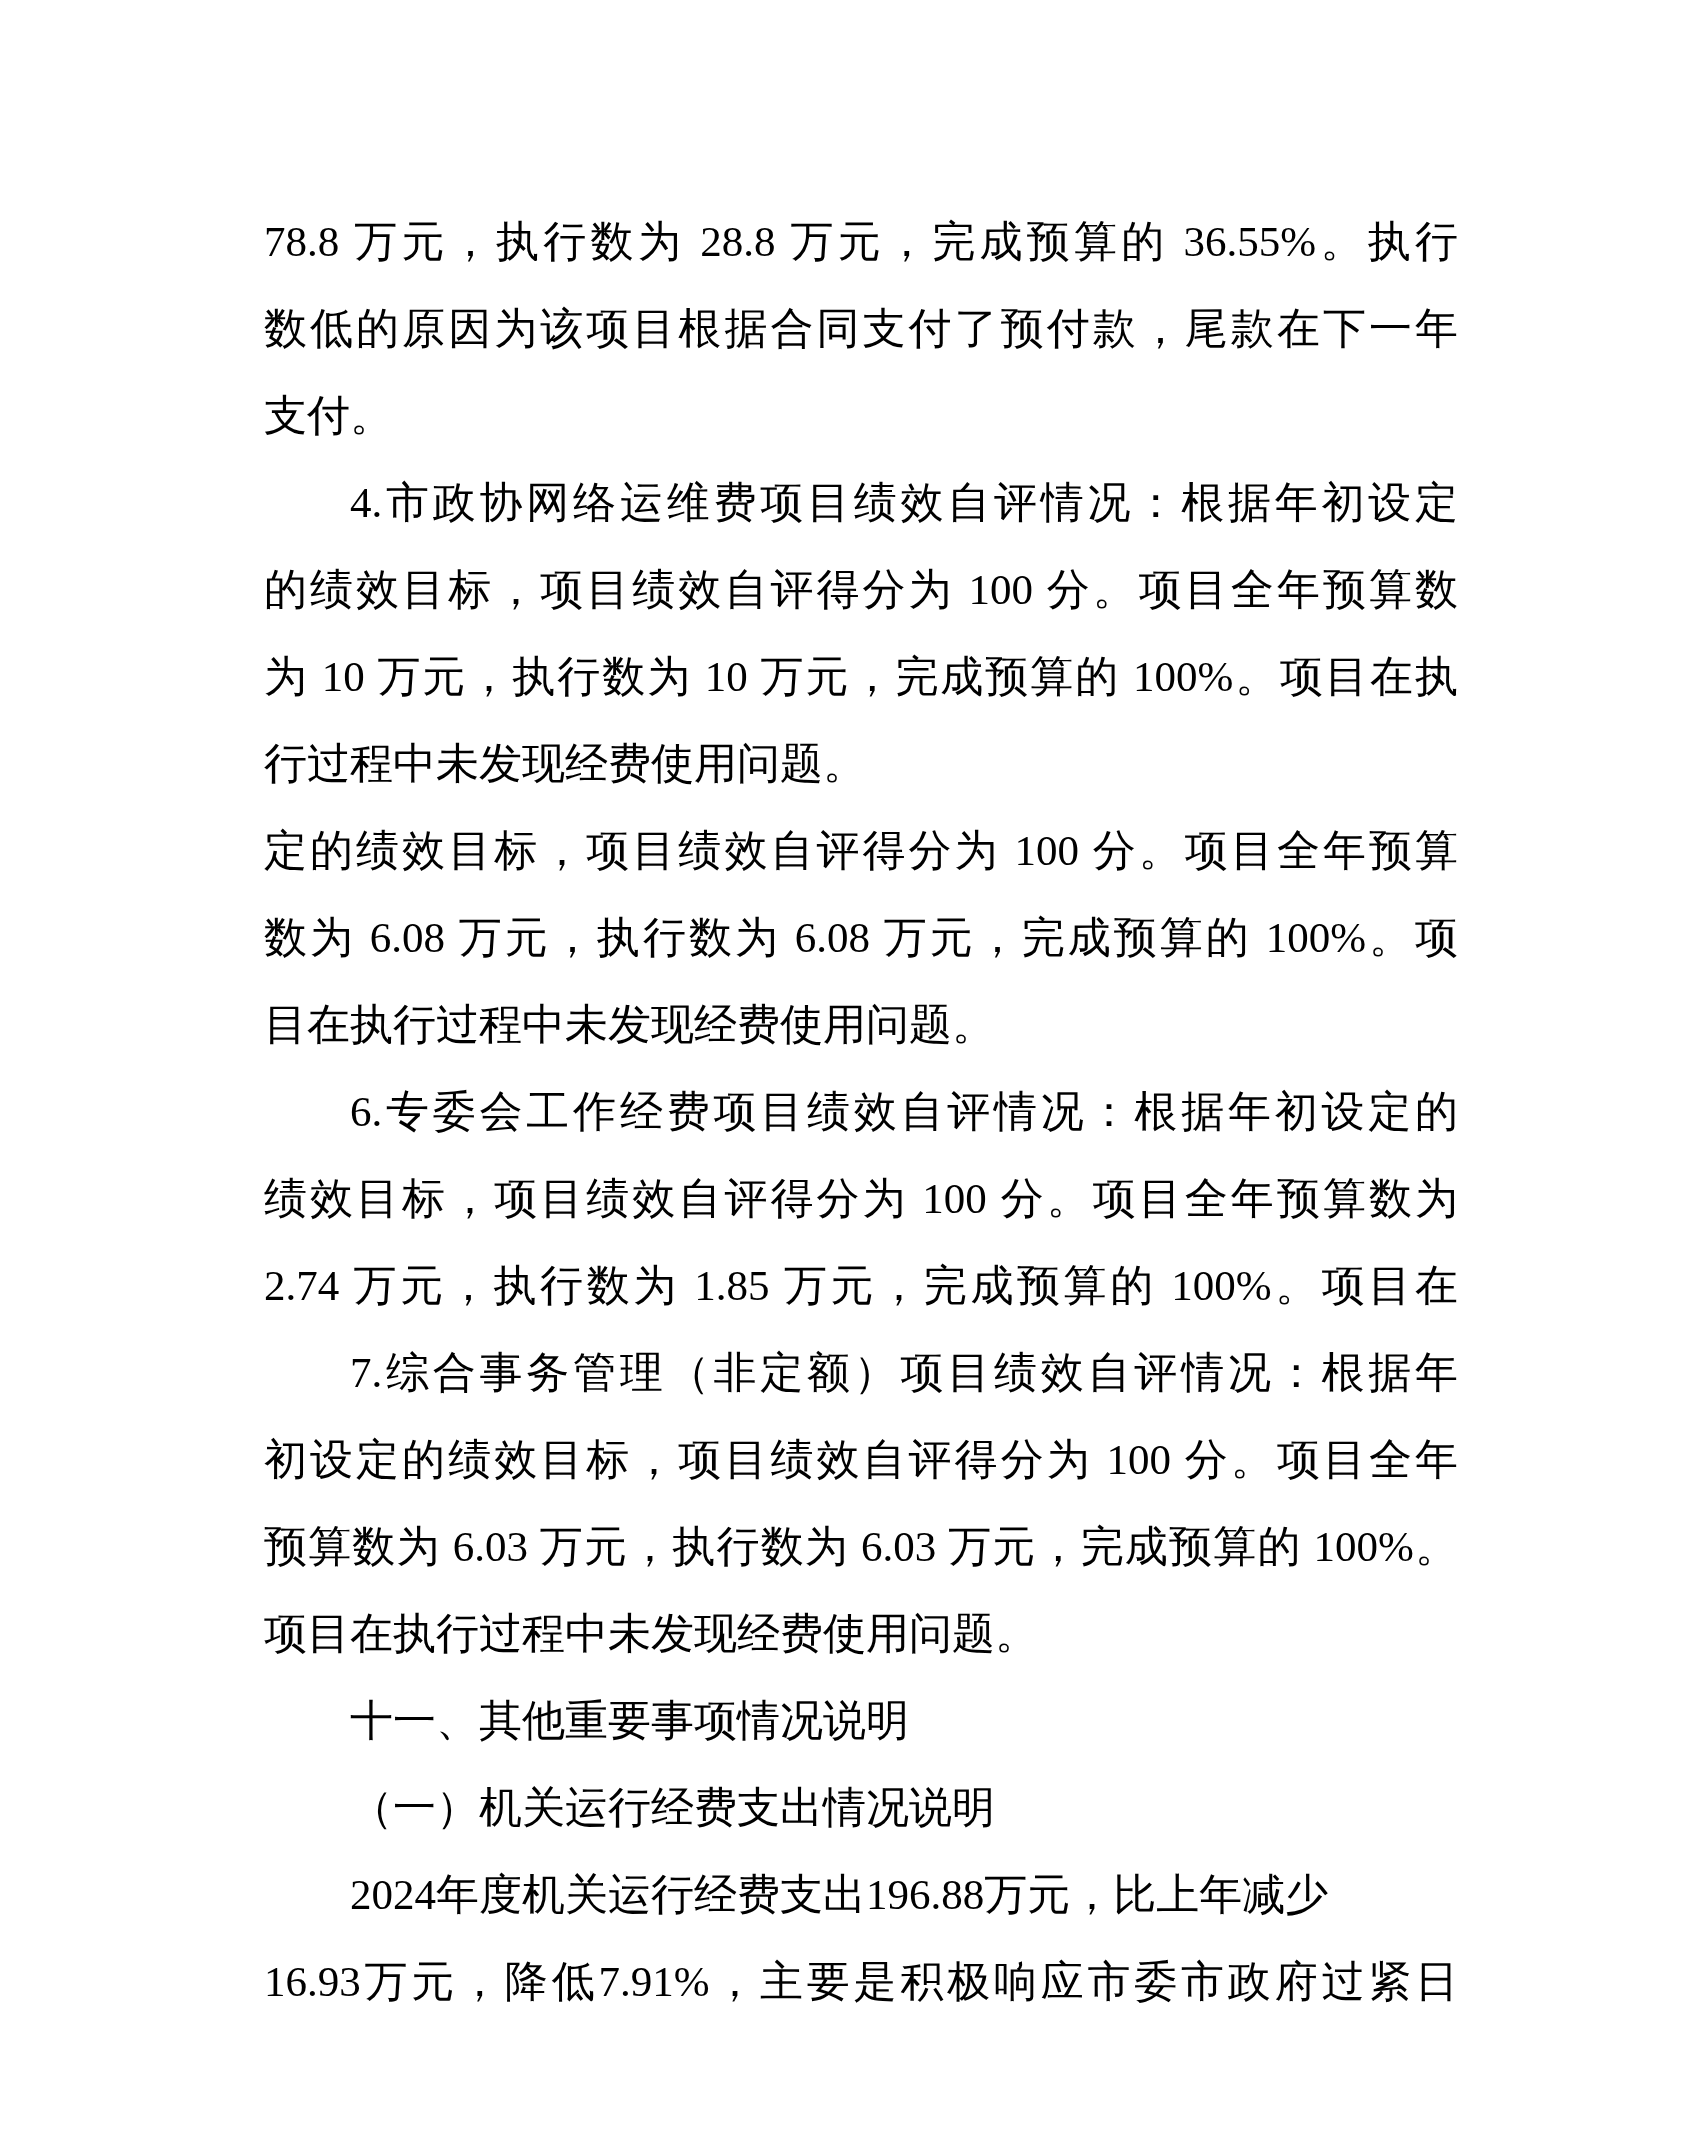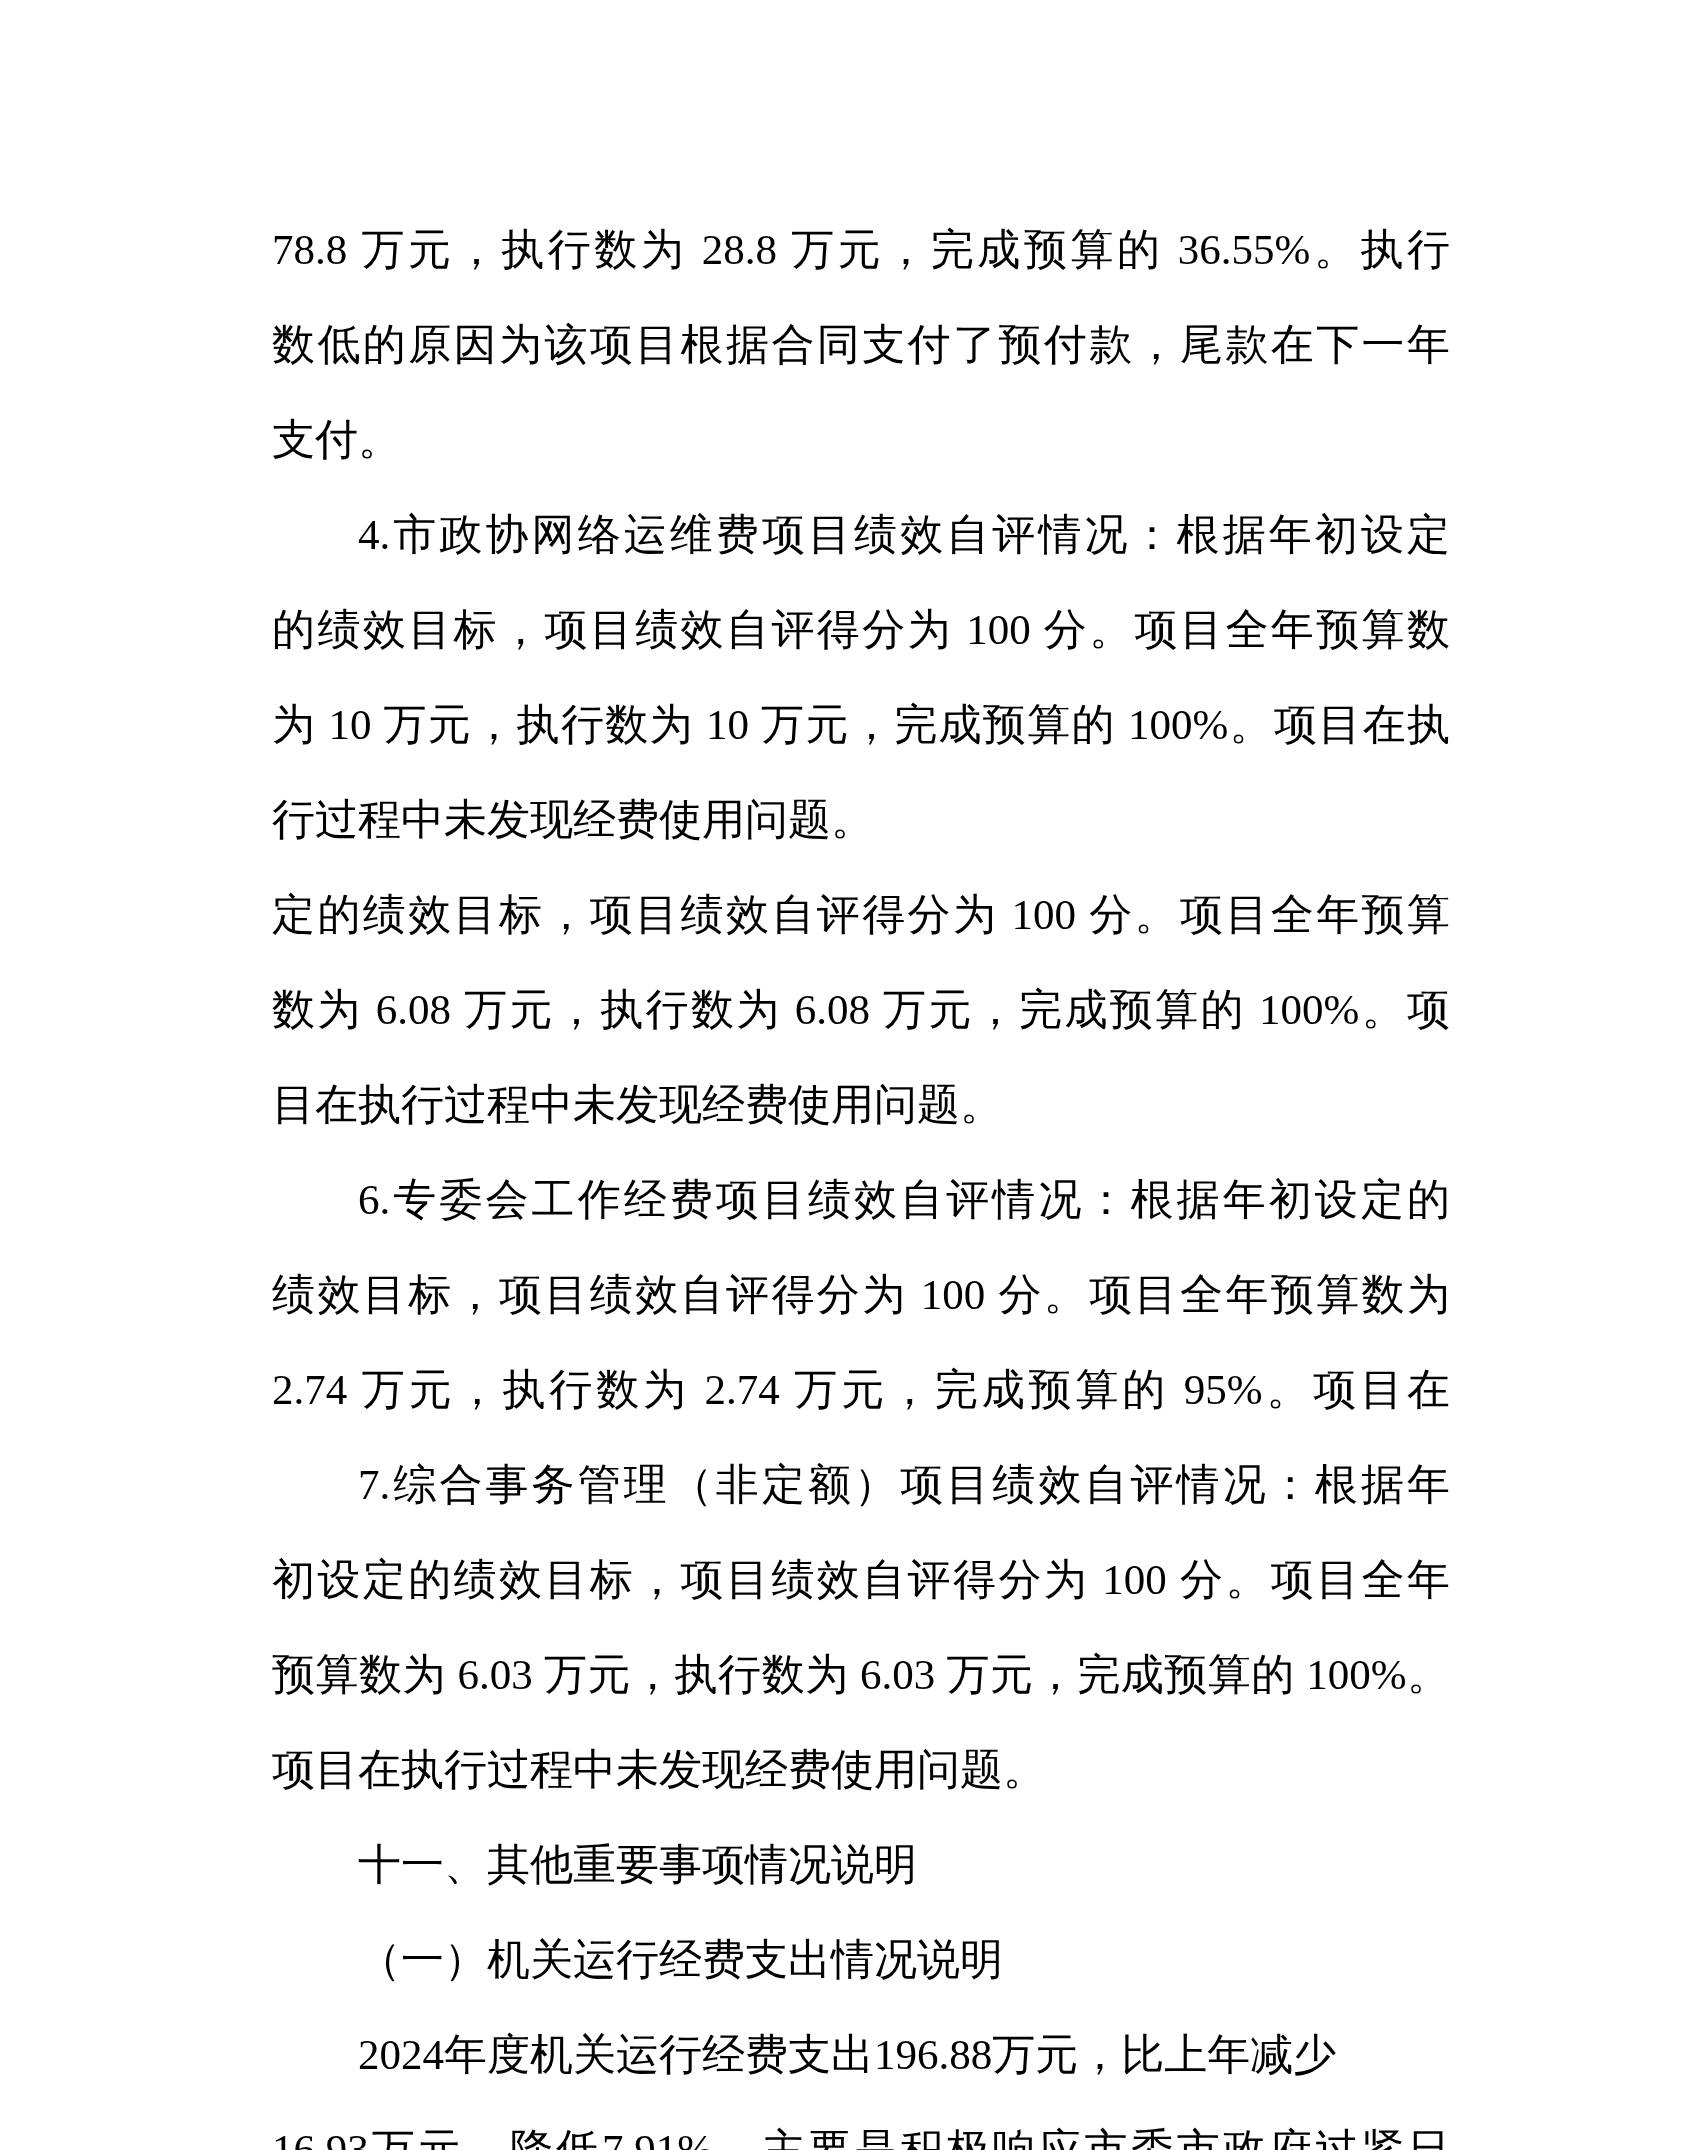--- a/index.html
+++ b/index.html
@@ -16,21 +16,21 @@
     font-family: "Liberation Serif", "DejaVu Serif", serif;
     color: #000000;
   }
   .content {
     position: absolute;
     left: 264px;
     top: 198px;
     width: 1194px;
   }
   .line {
-    margin: 8px;
+    margin: 0;
     padding: 0;
     height: 87px;
     line-height: 87px;
     font-size: 43px;
     color: #000000;
     white-space: normal;
     overflow: visible;
   }
   
   .fill {
@@ -66,21 +66,21 @@
     <p class="line fill">的绩效目标，项目绩效自评得分为 100 分。项目全年预算数</p>
     <p class="line fill">为 10 万元，执行数为 10 万元，完成预算的 100%。项目在执</p>
     <p class="line end">行过程中未发现经费使用问题。</p>
 
     <p class="line fill">定的绩效目标，项目绩效自评得分为 100 分。项目全年预算</p>
     <p class="line fill">数为 6.08 万元，执行数为 6.08 万元，完成预算的 100%。项</p>
     <p class="line end">目在执行过程中未发现经费使用问题。</p>
 
     <p class="line fill start">6.专委会工作经费项目绩效自评情况：根据年初设定的</p>
     <p class="line fill">绩效目标，项目绩效自评得分为 100 分。项目全年预算数为</p>
-    <p class="line fill">2.74 万元，执行数为 2.74 万元，完成预算的 95%。项目在</p>
+    <p class="line fill">2.74 万元，执行数为 1.85 万元，完成预算的 100%。项目在</p>
 
     <p class="line fill start">7.综合事务管理（非定额）项目绩效自评情况：根据年</p>
     <p class="line fill">初设定的绩效目标，项目绩效自评得分为 100 分。项目全年</p>
     <p class="line fill">预算数为 6.03 万元，执行数为 6.03 万元，完成预算的 100%。</p>
     <p class="line end">项目在执行过程中未发现经费使用问题。</p>
 
     <p class="line end start h-major">十一、其他重要事项情况说明</p>
 
     <p class="line end start h-minor">（一）机关运行经费支出情况说明</p>
 

